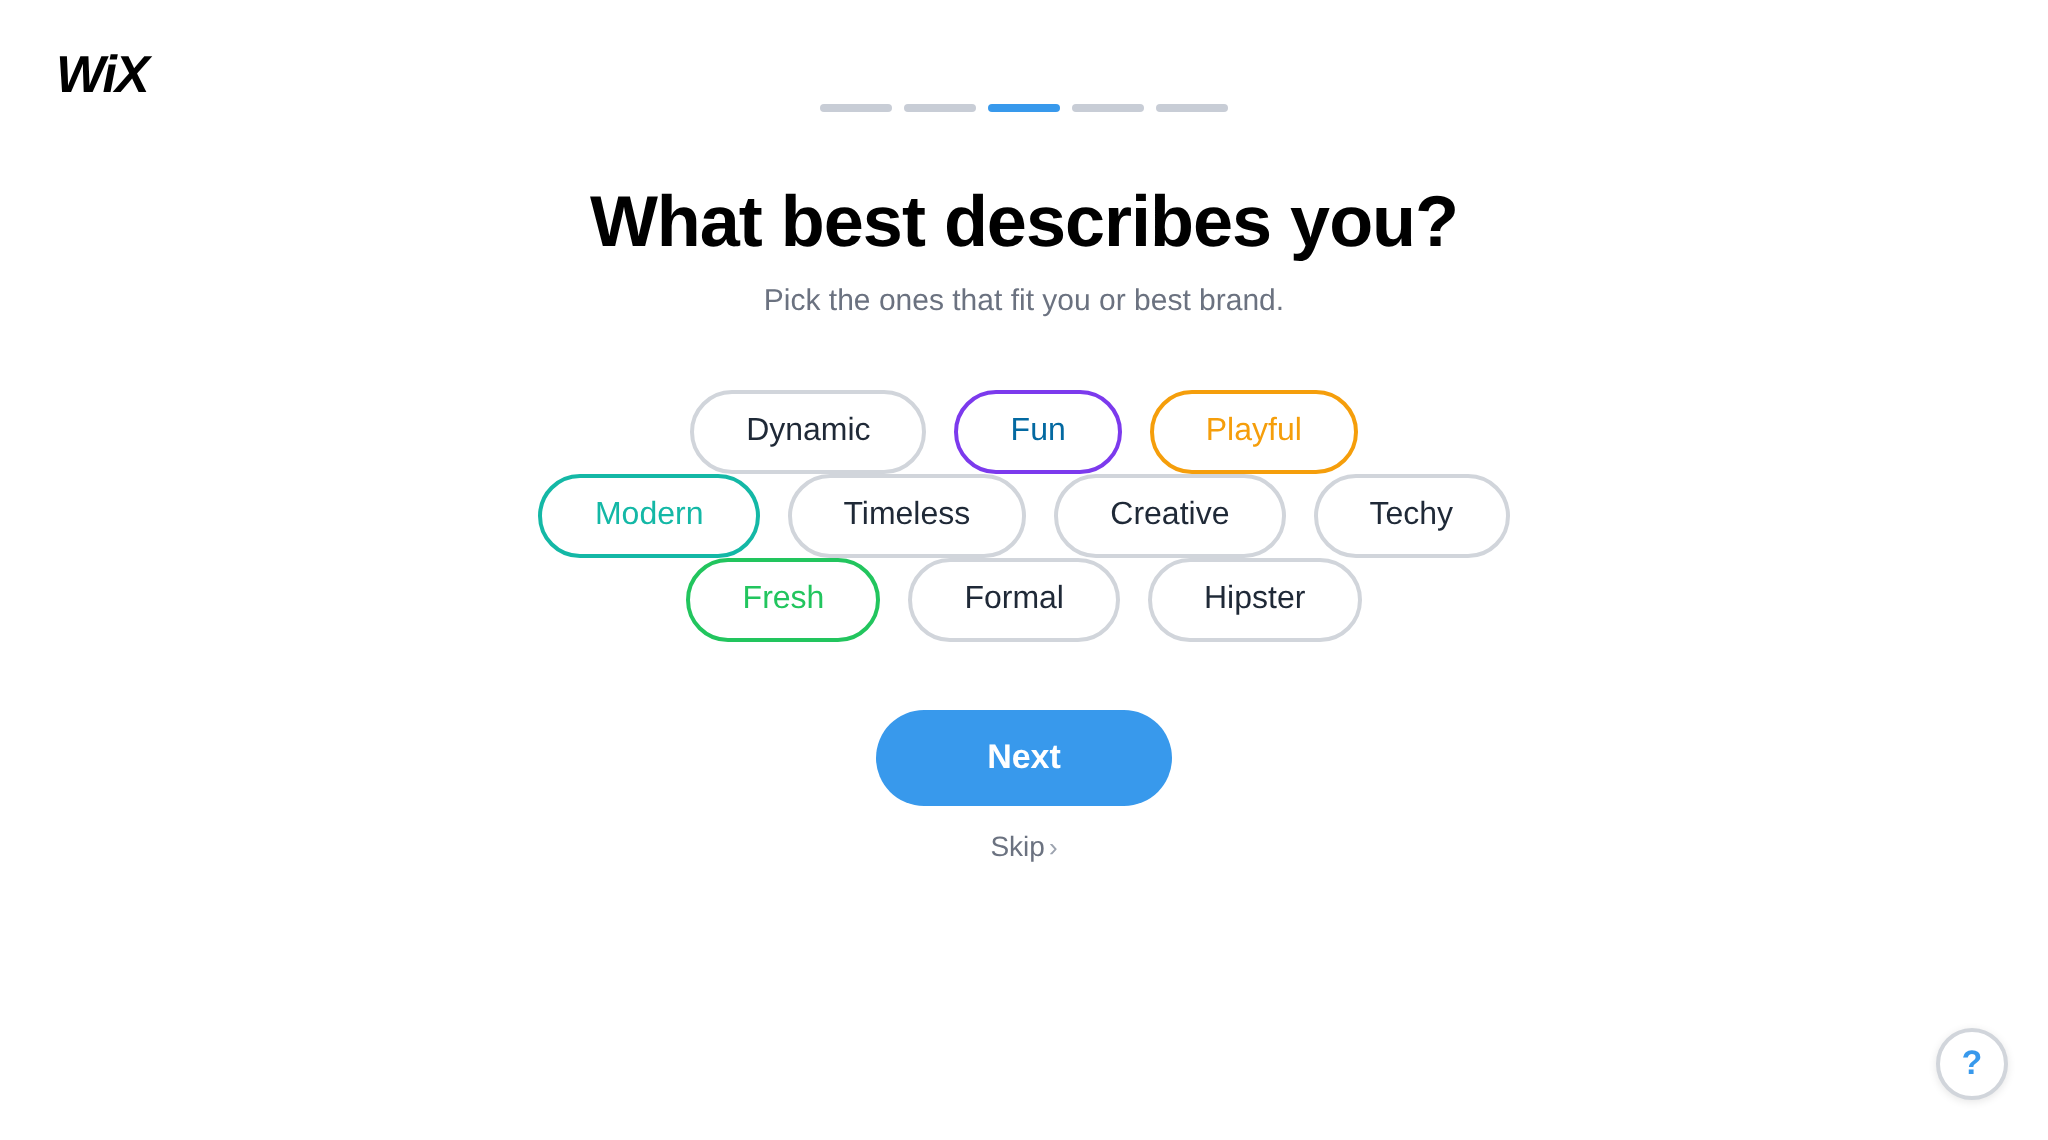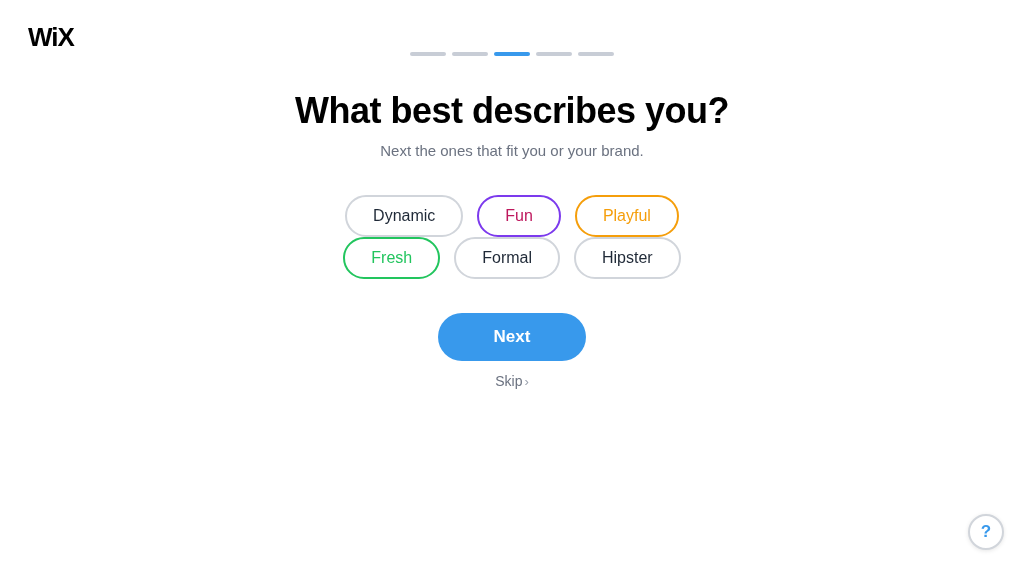--- a/index.html
+++ b/index.html
@@ -89,21 +89,21 @@
       font-weight: 500;
       color: #1f2937;
       background: #fff;
       cursor: pointer;
       transition: all 0.15s;
       white-space: nowrap;
     }
 
     .tag.selected-purple {
       border-color: #7c3aed;
-      color: #be185d;
+      color: #0369a1;
       border-width: 2px;
     }
 
     .tag.selected-orange {
       border-color: #f59e0b;
       color: #f59e0b;
       border-width: 2px;
     }
 
     .tag.selected-teal {
@@ -162,49 +162,56 @@
       justify-content: center;
       font-size: 17px;
       font-weight: 600;
       color: #3899ec;
       cursor: pointer;
       box-shadow: 0 1px 4px rgba(0,0,0,0.1);
     }
 
     
     .wix-logo {
+      font-style: italic;
     }
   </style>
 </head>
 <body>
 
 <div class="logo wix-logo">
   <span>WiX</span>
 </div>
 
 <div class="progress-bar">
   <div class="progress-segment"></div>
   <div class="progress-segment"></div>
   <div class="progress-segment active"></div>
   <div class="progress-segment"></div>
   <div class="progress-segment"></div>
 </div>
 
 <div class="main">
   <h1 class="title">What best describes you?</h1>
-  <p class="subtitle">Next the ones that fit you or your brand.</p>
+  <p class="subtitle">Pick the ones that fit you or best brand.</p>
 
   <div class="tags-container">
 
     <div class="tags-row">
       <button class="tag">Dynamic</button>
       <button class="tag selected-purple">Fun</button>
       <button class="tag selected-orange">Playful</button>
     </div>
 
+    <div class="tags-row">
+      <button class="tag selected-teal">Modern</button>
+      <button class="tag">Timeless</button>
+      <button class="tag">Creative</button>
+      <button class="tag">Techy</button>
+    </div>
 
     <div class="tags-row">
       <button class="tag selected-green">Fresh</button>
       <button class="tag">Formal</button>
       <button class="tag">Hipster</button>
     </div>
   </div>
 
   <button class="next-btn">Next</button>
 

